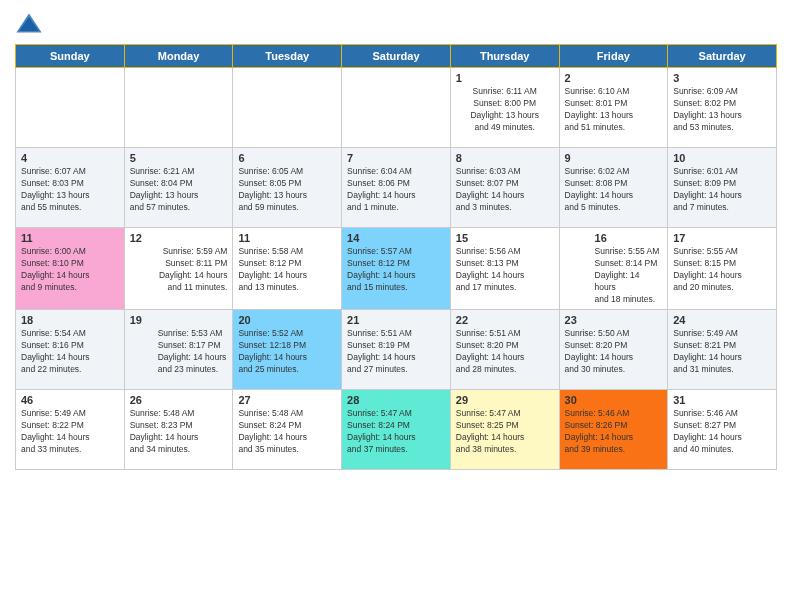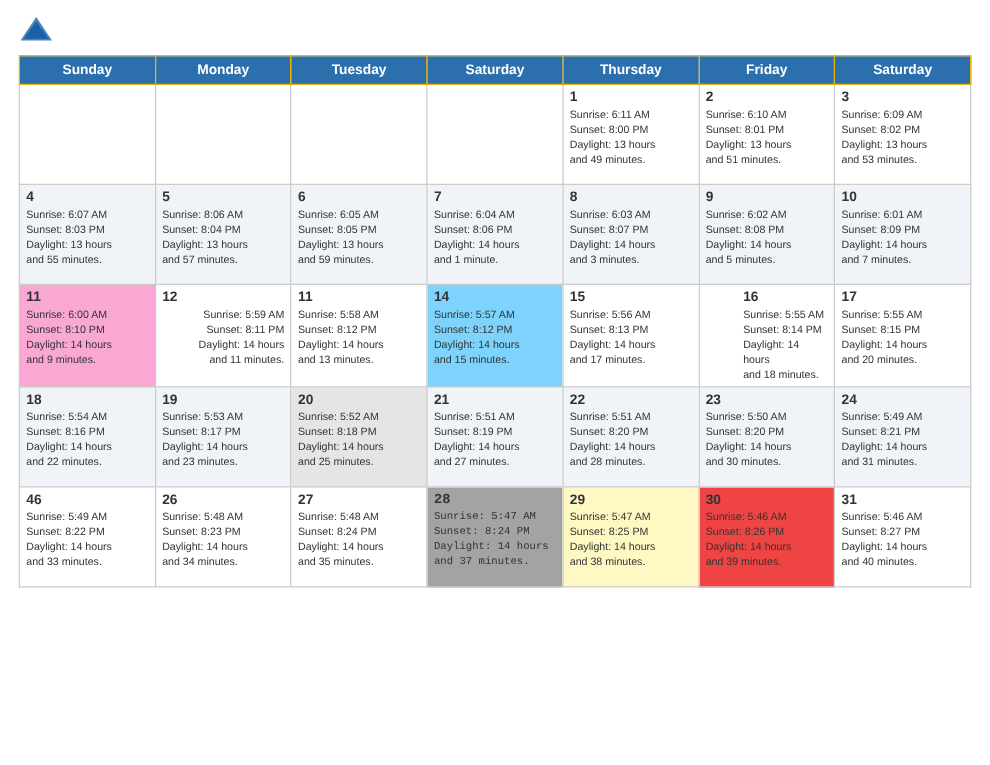--- a/index.html
+++ b/index.html
@@ -128,21 +128,21 @@
         </tr>
     </thead>
     <tbody id="calendar-body">
     <tr>
           <td class="empty-cell"></td>
           <td class="empty-cell"></td>
           <td class="empty-cell"></td>
           <td class="empty-cell"></td>
           <td style="background: rgb(255, 255, 255);">
             <span class="day-number">1</span>
-            <div class="day-info" style="white-space: pre-line;">Sunrise: 6:11 AM
+            <div class="day-info" style="white-space: pre-line; text-align: center;">Sunrise: 6:11 AM
 Sunset: 8:00 PM
 Daylight: 13 hours
 and 49 minutes.</div>
           </td>
           <td style="background: rgb(255, 255, 255);">
             <span class="day-number">2</span>
             <div class="day-info" style="white-space: pre-line;">Sunrise: 6:10 AM
 Sunset: 8:01 PM
 Daylight: 13 hours
 and 51 minutes.</div>
@@ -158,21 +158,21 @@
         <tr>
           <td style="background: rgb(240, 244, 248);">
             <span class="day-number">4</span>
             <div class="day-info" style="white-space: pre-line;">Sunrise: 6:07 AM
 Sunset: 8:03 PM
 Daylight: 13 hours
 and 55 minutes.</div>
           </td>
           <td style="background: rgb(240, 244, 248);">
             <span class="day-number">5</span>
-            <div class="day-info" style="white-space: pre-line;">Sunrise: 8:06 AM
+            <div class="day-info" style="white-space: pre-line;">Sunrise: 6:21 AM
 Sunset: 8:04 PM
 Daylight: 13 hours
 and 57 minutes.</div>
           </td>
           <td style="background: rgb(240, 244, 248);">
             <span class="day-number">6</span>
             <div class="day-info" style="white-space: pre-line;">Sunrise: 6:05 AM
 Sunset: 8:05 PM
 Daylight: 13 hours
 and 59 minutes.</div>
@@ -260,29 +260,29 @@
         <tr>
           <td style="background: rgb(240, 244, 248);">
             <span class="day-number">18</span>
             <div class="day-info" style="white-space: pre-line;">Sunrise: 5:54 AM
 Sunset: 8:16 PM
 Daylight: 14 hours
 and 22 minutes.</div>
           </td>
           <td style="background: rgb(240, 244, 248);">
             <span class="day-number">19</span>
-            <div class="day-info" style="white-space: pre-line;">Sunrise: 5:53 AM
+            <div class="day-info" style="white-space: pre-line; margin-left: 28px;">Sunrise: 5:53 AM
 Sunset: 8:17 PM
 Daylight: 14 hours
 and 23 minutes.</div>
           </td>
-          <td style="background: #e5e5e5;">
+          <td style="background: #7dd3fc;">
             <span class="day-number">20</span>
             <div class="day-info" style="white-space: pre-line;">Sunrise: 5:52 AM
-Sunset: 8:18 PM
+Sunset: 12:18 PM
 Daylight: 14 hours
 and 25 minutes.</div>
           </td>
           <td style="background: rgb(240, 244, 248);">
             <span class="day-number">21</span>
             <div class="day-info" style="white-space: pre-line;">Sunrise: 5:51 AM
 Sunset: 8:19 PM
 Daylight: 14 hours
 and 27 minutes.</div>
           </td>
@@ -323,35 +323,35 @@
 Daylight: 14 hours
 and 34 minutes.</div>
           </td>
           <td style="background: rgb(255, 255, 255);">
             <span class="day-number">27</span>
             <div class="day-info" style="white-space: pre-line;">Sunrise: 5:48 AM
 Sunset: 8:24 PM
 Daylight: 14 hours
 and 35 minutes.</div>
           </td>
-          <td style="background: #a3a3a3; font-family: Liberation Mono, monospace;">
+          <td style="background: #5eead4;">
             <span class="day-number">28</span>
             <div class="day-info" style="white-space: pre-line;">Sunrise: 5:47 AM
 Sunset: 8:24 PM
 Daylight: 14 hours
 and 37 minutes.</div>
           </td>
           <td style="background: #fef9c3;">
             <span class="day-number">29</span>
             <div class="day-info" style="white-space: pre-line;">Sunrise: 5:47 AM
 Sunset: 8:25 PM
 Daylight: 14 hours
 and 38 minutes.</div>
           </td>
-          <td style="background: #ef4444; margin-left: 22px;">
+          <td style="background: #f97316; margin-left: 22px;">
             <span class="day-number">30</span>
             <div class="day-info" style="white-space: pre-line;">Sunrise: 5:46 AM
 Sunset: 8:26 PM
 Daylight: 14 hours
 and 39 minutes.</div>
           </td>
           <td style="background: rgb(255, 255, 255);">
             <span class="day-number">31</span>
             <div class="day-info" style="white-space: pre-line;">Sunrise: 5:46 AM
 Sunset: 8:27 PM

